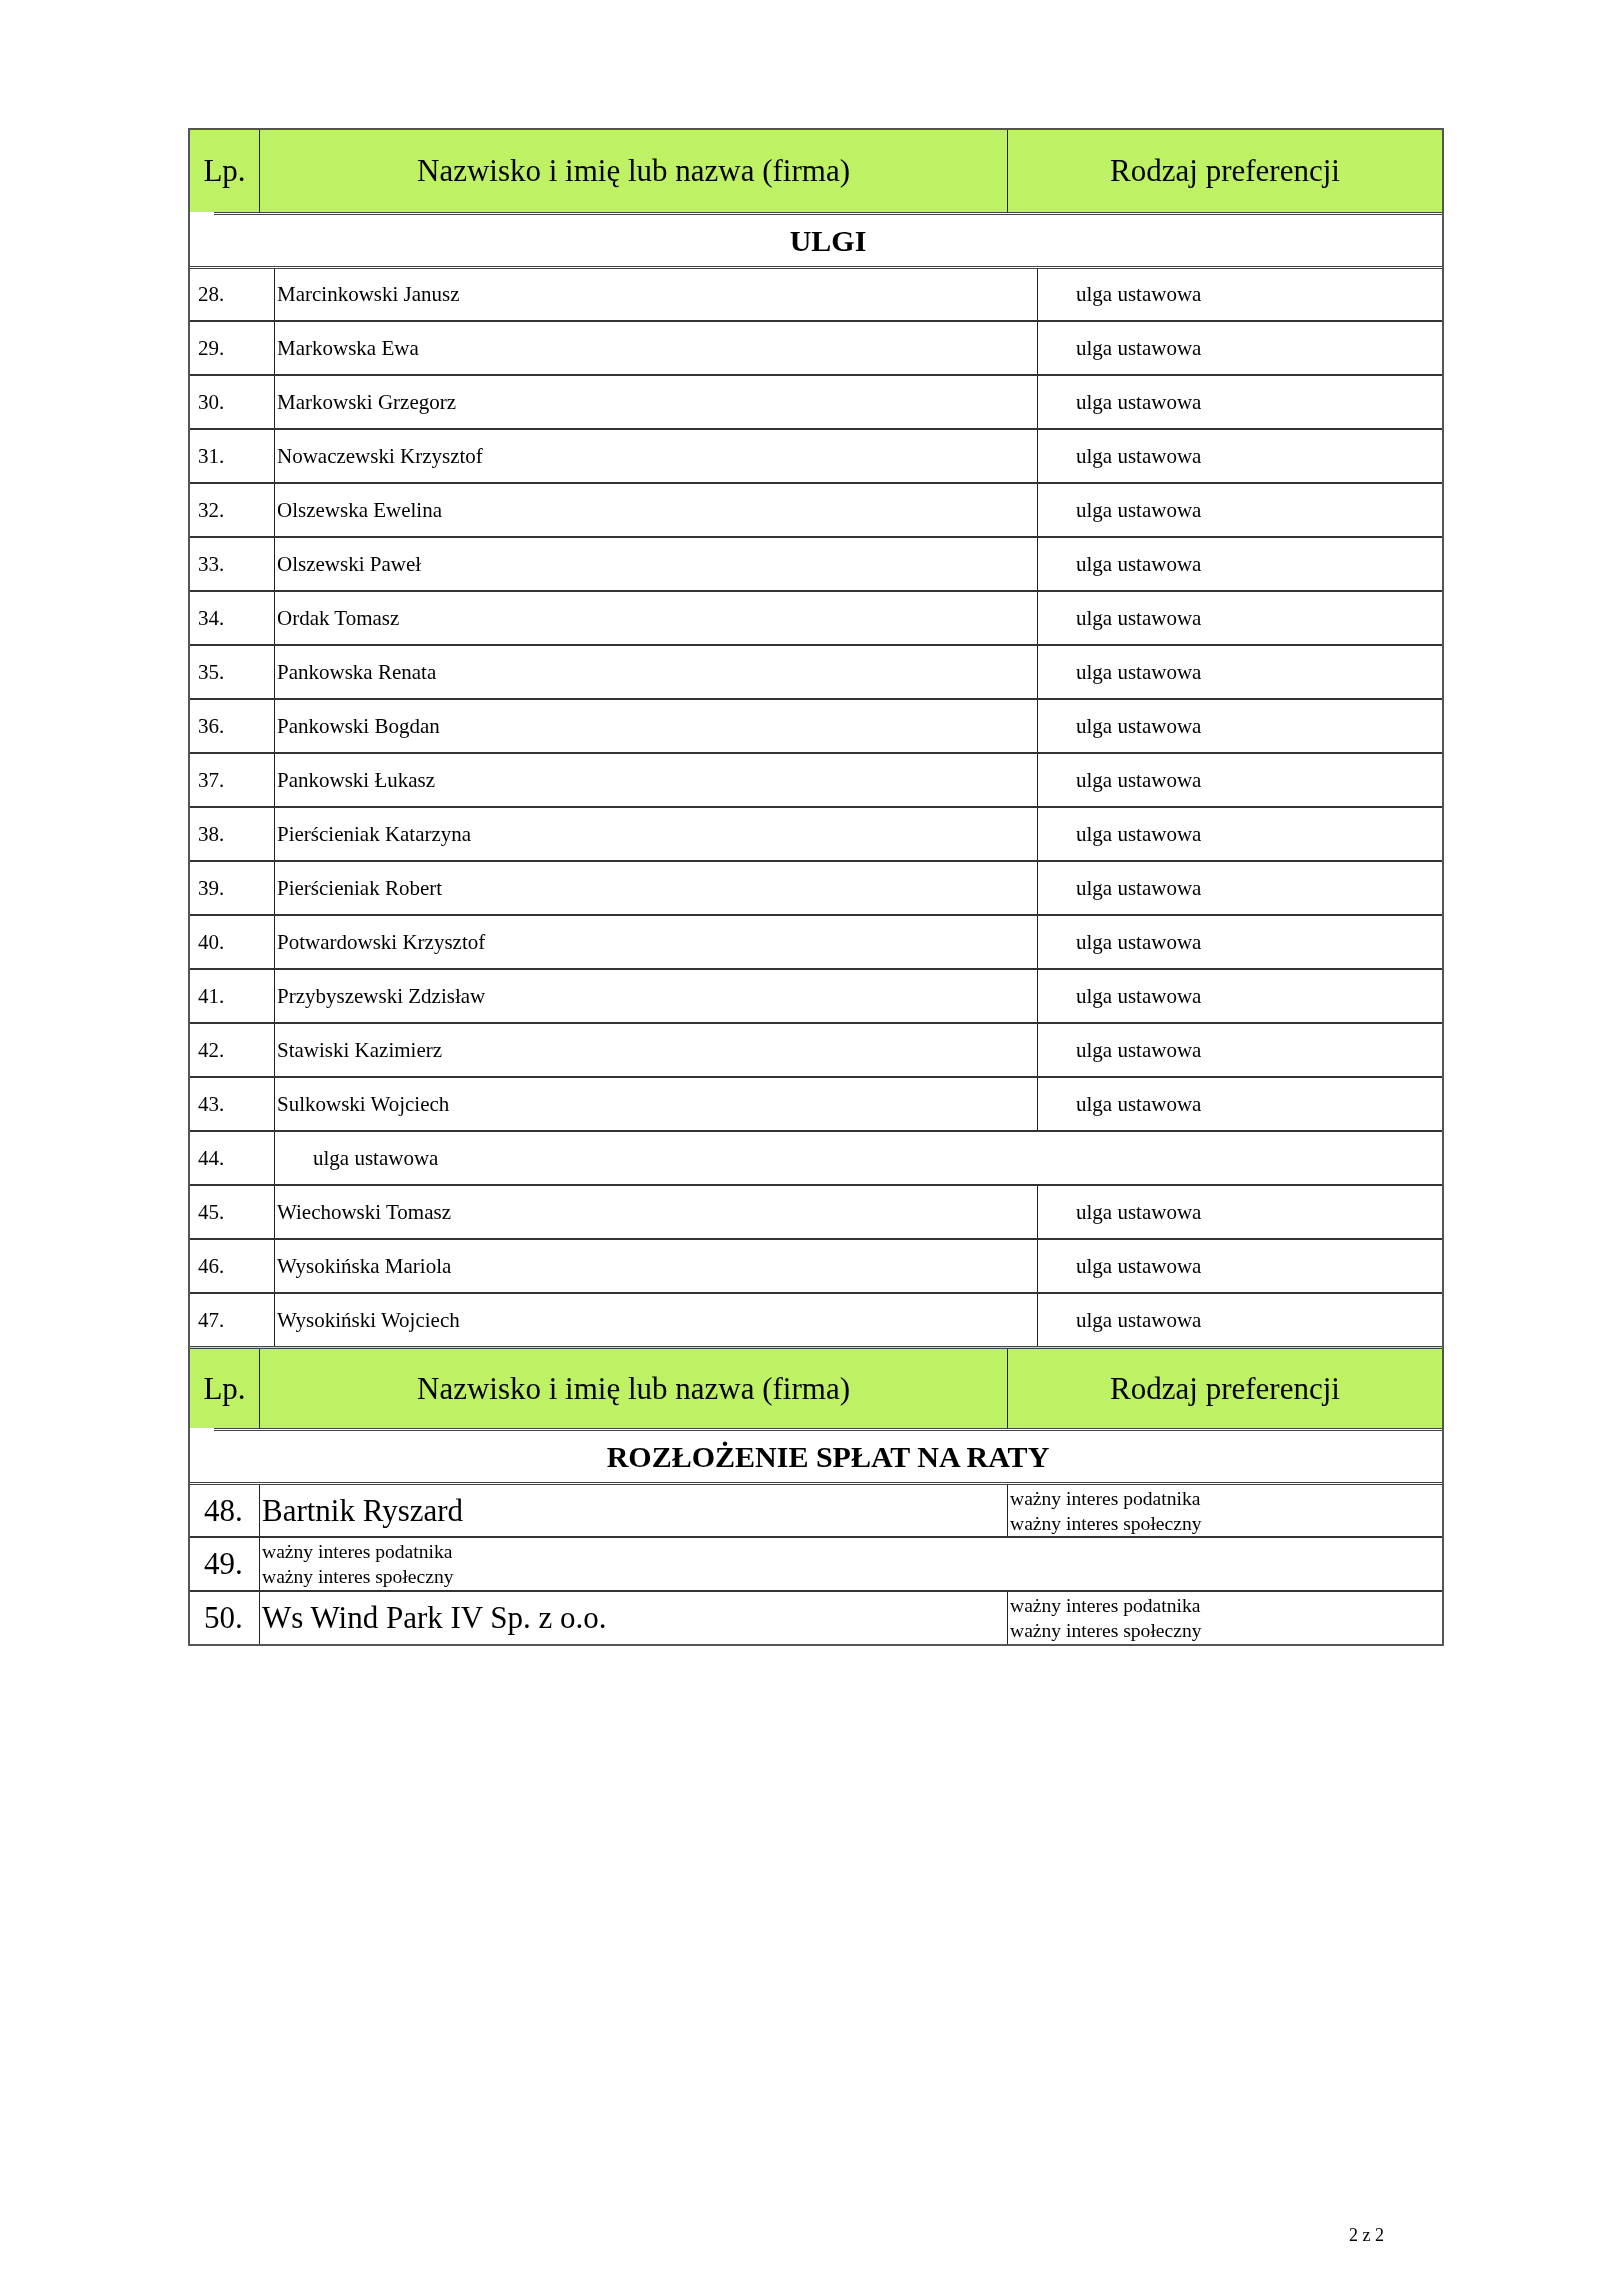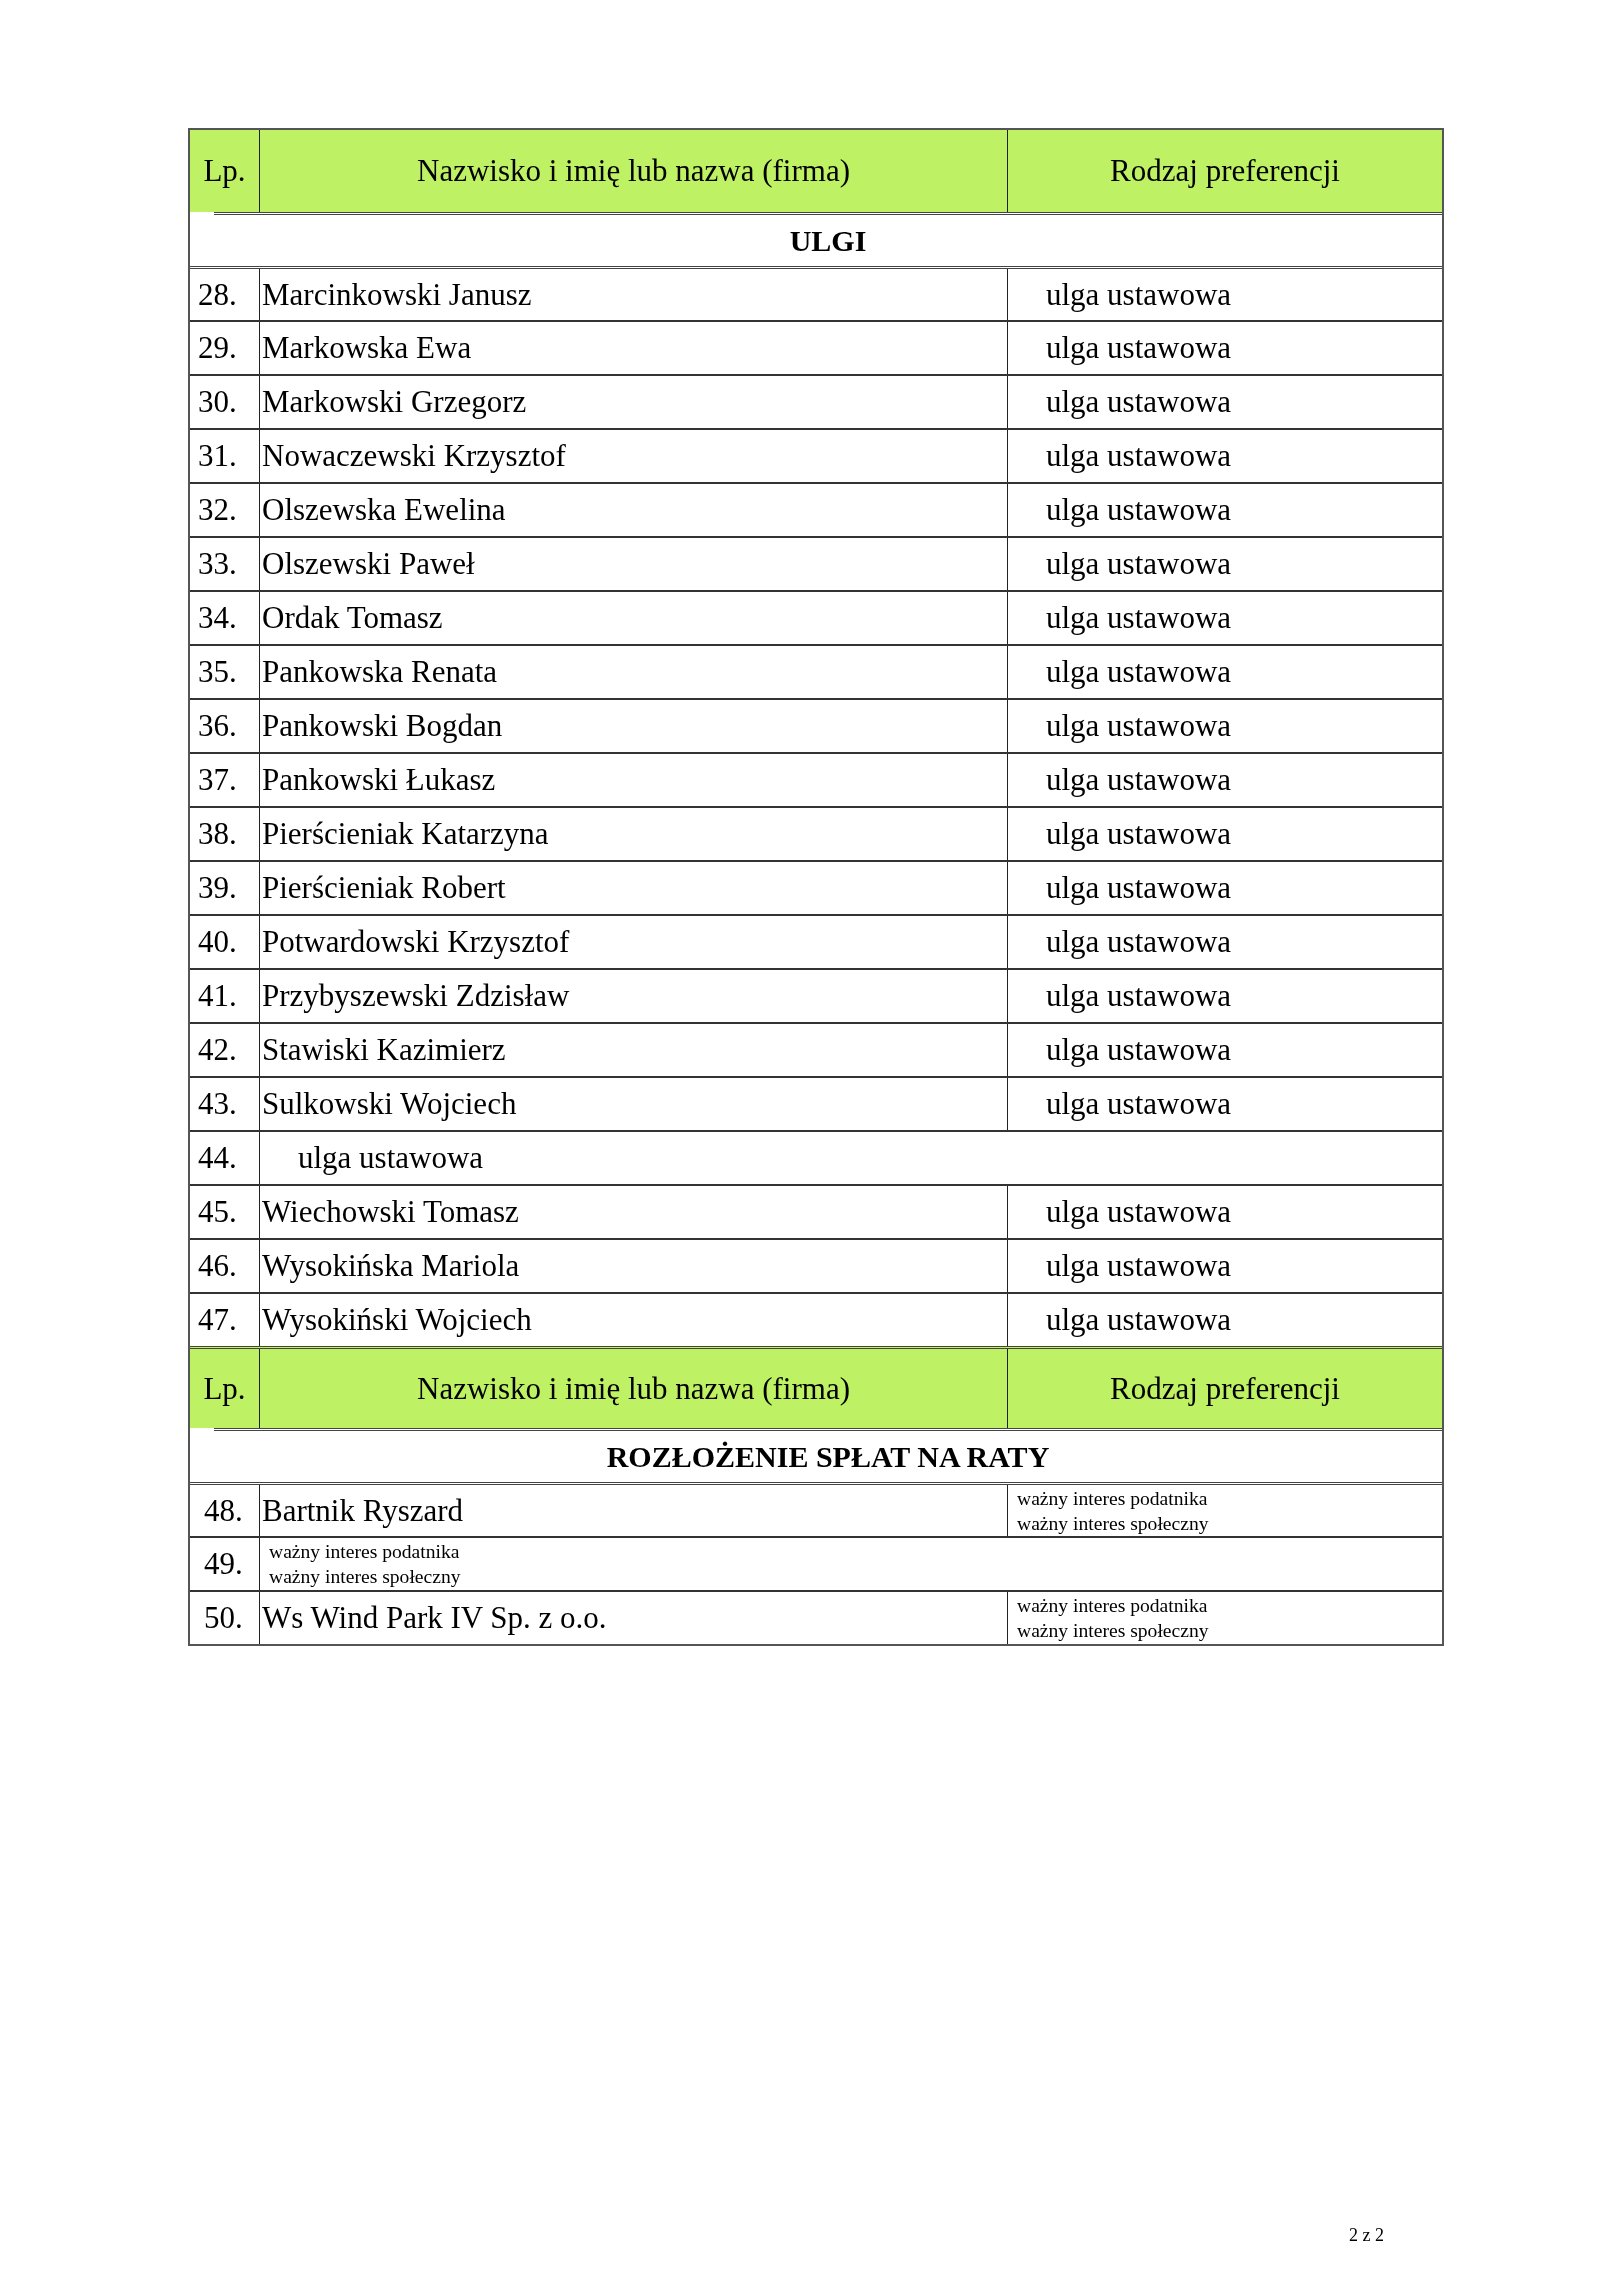--- a/index.html
+++ b/index.html
@@ -9,25 +9,25 @@
   .row:first-child { border-top:none; }
   .row.sep { border-top:3.9px double #444; }
   .cell { box-sizing:border-box; display:flex; align-items:center; border-left:1.3px solid #222; }
   .cell:first-child { border-left:none; }
   .c-lp { width:69px; justify-content:center; }
   .c-name { width:748px; padding-left:2px; }
   .c-pref { flex:1; padding-left:38px; }
   .hdr { background:#bef264; height:82px; font-size:31px; }
   .hdr .c-name, .hdr .c-pref { justify-content:center; padding-left:0; }
   .section { height:54px; justify-content:center; display:flex; align-items:center; font-weight:bold; font-size:30px;margin-left:24px; }
-  .data { height:54px; font-size:31px; }
+  .data { height:54px; font-size:21px;gap:15px; }
   .data .c-lp { justify-content:flex-start; padding-left:7.9px; }
   .data2 { height:54px; font-size:31px; }
   .data2 .c-lp { justify-content:flex-start; padding-left:14px; }
-  .data2 .c-pref { padding-left:9px; flex-direction:column; align-items:flex-start; justify-content:center; font-size:19.6px; line-height:25px; }
+  .data2 .c-pref { padding-left:2px; flex-direction:column; align-items:flex-start; justify-content:center; font-size:19.6px; line-height:25px; }
   .page-num { position:absolute; left:1349px; top:2225px; font-size:18px;text-align:center; }
 </style>
 </head>
 <body>
 
 <div class="tbl" style="top:128px;">
   <div class="row hdr">
     <div class="cell c-lp">Lp.</div>
     <div class="cell c-name">Nazwisko i imię lub nazwa (firma)</div>
     <div class="cell c-pref">Rodzaj preferencji</div>

